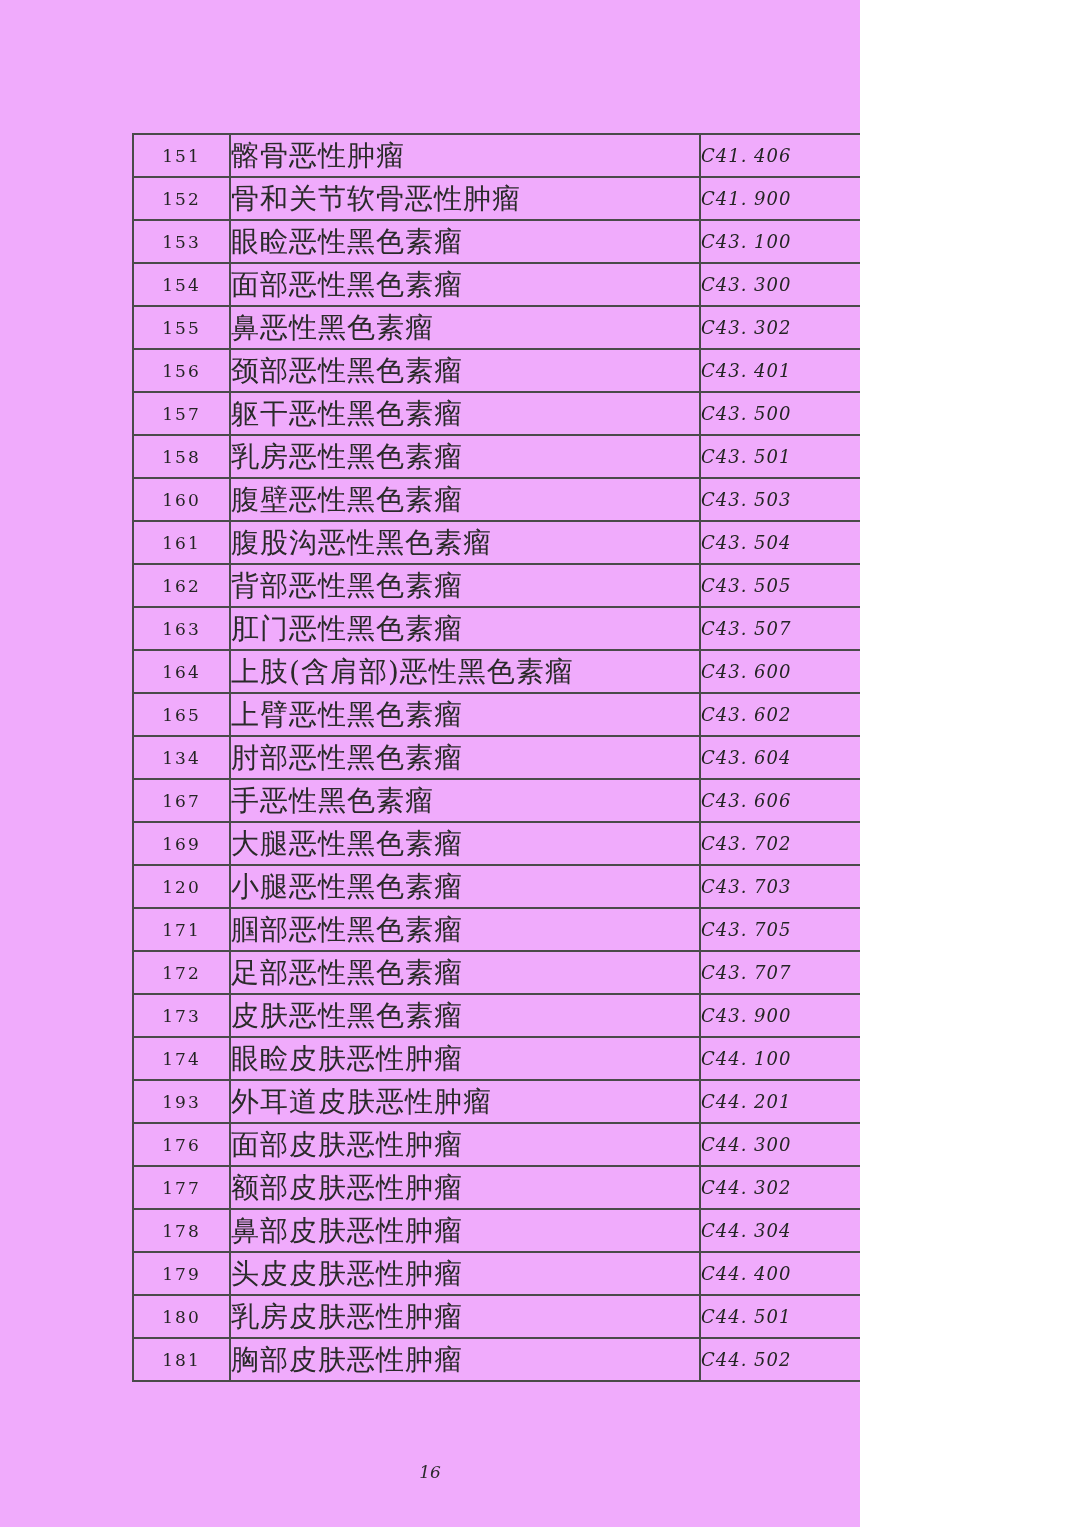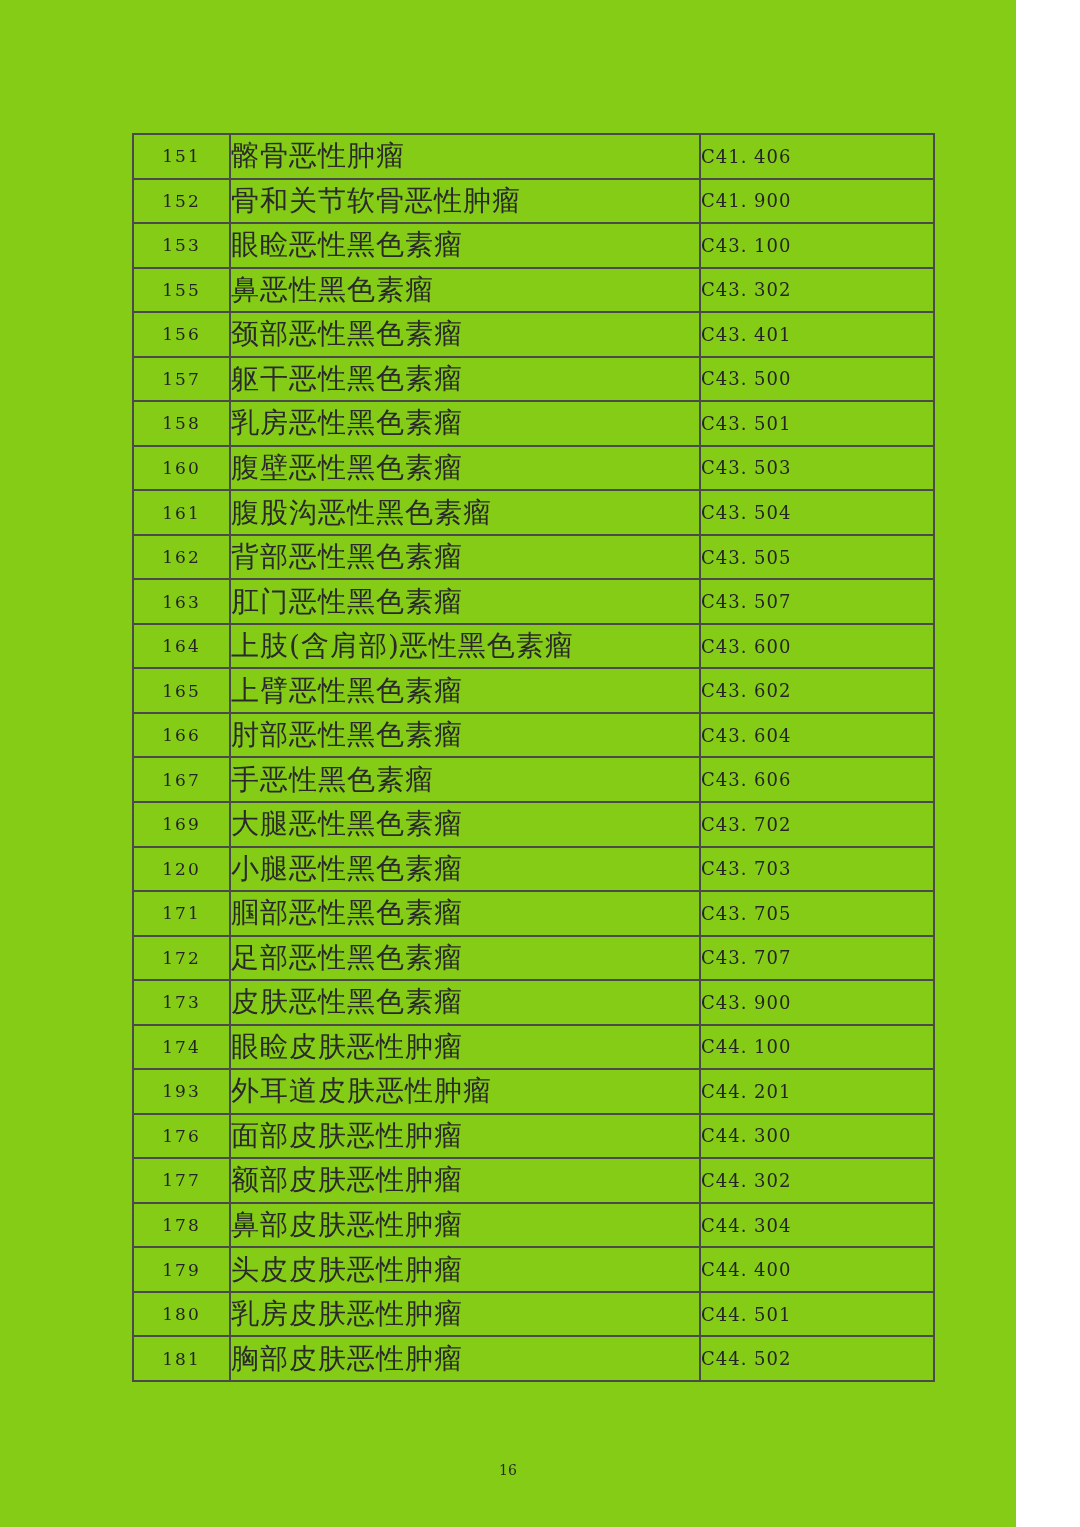--- a/index.html
+++ b/index.html
@@ -2,23 +2,23 @@
 <html><head>
 <meta charset="utf-8">
 <style>
   html, body {
     margin: 0;
     padding: 0;
     background: #ffffff;
   }
   .page {
     position: relative;
-    width: 1016px;
+    width: 860px;
     height: 1527px;
-    background: #84cc16;
+    background: #f0abfc;
     font-family: "DejaVu Serif", "Liberation Serif", serif;
     color: #1f1f1f;
     overflow: hidden;
   }
   table.icd-table {
     position: absolute;
     left: 132px;
     top: 133px;
     width: 801px;
     height: 1249px;
@@ -45,29 +45,31 @@
     font-size: 28px;
     letter-spacing: 1px;
     color: #2a2a2a;
   }
   td.cell-code {
     width: 232px;
     padding-left: 9px;
     font-size: 18px;
     letter-spacing: 1px;
     color: #242424;
+    font-style: italic;
   }
   .pageno {
     position: absolute;
     left: 0;
     top: 1462px;
     width: 100%;
     text-align: center;
-    font-size: 14px;
+    font-size: 17px;
     color: #2a2a2a;
+    font-style: italic;
   }
 </style>
 </head>
 <body>
 
 <div class="page">
   <table class="icd-table">
     <tbody id="table-body">
         <tr>
           <td class="cell-no">151</td>
@@ -78,20 +80,25 @@
           <td class="cell-no">152</td>
           <td class="cell-name">骨和关节软骨恶性肿瘤</td>
           <td class="cell-code">C41. 900</td>
         </tr>
         <tr>
           <td class="cell-no">153</td>
           <td class="cell-name">眼睑恶性黑色素瘤</td>
           <td class="cell-code">C43. 100</td>
         </tr>
         <tr>
+          <td class="cell-no">154</td>
+          <td class="cell-name">面部恶性黑色素瘤</td>
+          <td class="cell-code">C43. 300</td>
+        </tr>
+        <tr>
           <td class="cell-no">155</td>
           <td class="cell-name">鼻恶性黑色素瘤</td>
           <td class="cell-code">C43. 302</td>
         </tr>
         <tr>
           <td class="cell-no">156</td>
           <td class="cell-name">颈部恶性黑色素瘤</td>
           <td class="cell-code">C43. 401</td>
         </tr>
         <tr>
@@ -128,21 +135,21 @@
           <td class="cell-no">164</td>
           <td class="cell-name">上肢(含肩部)恶性黑色素瘤</td>
           <td class="cell-code">C43. 600</td>
         </tr>
         <tr>
           <td class="cell-no">165</td>
           <td class="cell-name">上臂恶性黑色素瘤</td>
           <td class="cell-code">C43. 602</td>
         </tr>
         <tr>
-          <td class="cell-no">166</td>
+          <td class="cell-no">134</td>
           <td class="cell-name">肘部恶性黑色素瘤</td>
           <td class="cell-code">C43. 604</td>
         </tr>
         <tr>
           <td class="cell-no">167</td>
           <td class="cell-name">手恶性黑色素瘤</td>
           <td class="cell-code">C43. 606</td>
         </tr>
         <tr>
           <td class="cell-no">169</td>

